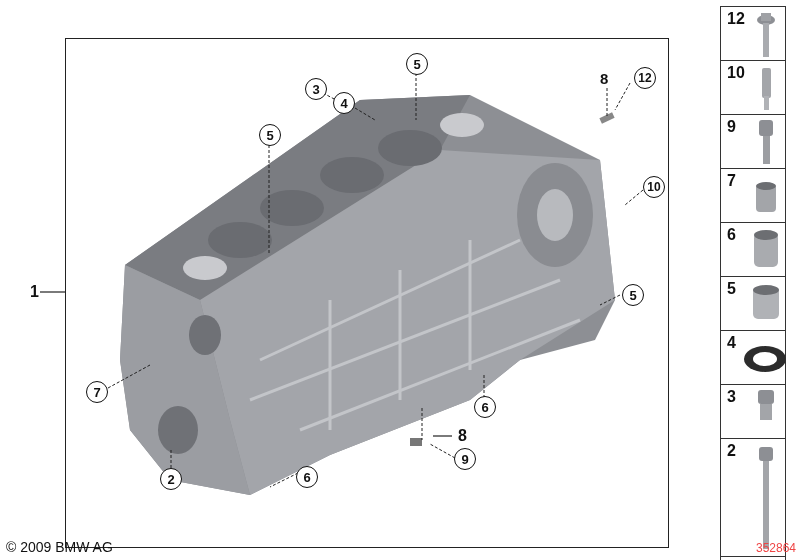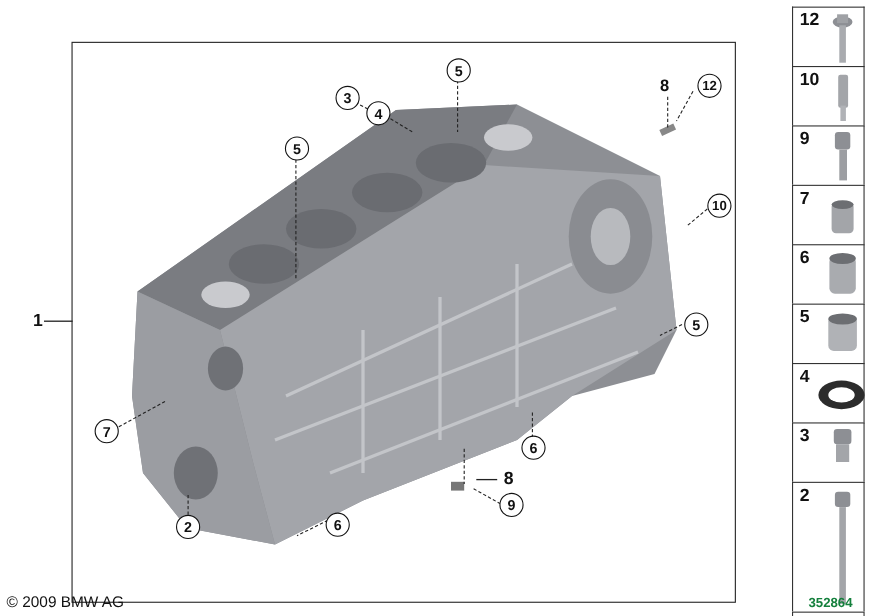--- a/index.html
+++ b/index.html
@@ -9,21 +9,21 @@
   .callout{position:absolute;width:22px;height:22px;border:1.5px solid #111;border-radius:50%;background:#fff;box-sizing:border-box;font-weight:bold;font-size:13px;display:flex;align-items:center;justify-content:center;cursor:pointer;}
   .callout.wide{font-size:12px;}
   .plain{position:absolute;font-weight:bold;font-size:16px;cursor:pointer;}
   .side{position:absolute;left:720px;top:6px;width:66px;}
   .cell{position:relative;height:54px;border:1px solid #333;border-bottom:none;box-sizing:border-box;background:#fff;}
   .cell.tall{height:118px;}
   .cell.arrow{height:68px;border-bottom:1px solid #333;}
   .cell .num{position:absolute;left:6px;top:3px;font-weight:bold;font-size:16px;}
   .cell svg{position:absolute;left:0;top:0;}
   .copyright{position:absolute;left:6px;top:539px;font-size:14px;}
-  .imgid{position:absolute;left:735px;top:541px;font-size:12px;color:#15803d;font-weight:bold;}
+  .imgid{position:absolute;left:756px;top:541px;font-size:12px;color:#ef4444;}
 </style>
 </head>
 <body>
 
 <div class="frame"></div>
 
 <svg class="main" width="800" height="560">
 
   <line x1="40" y1="292" x2="66" y2="292" stroke="#222" stroke-width="1.2"></line>
 

